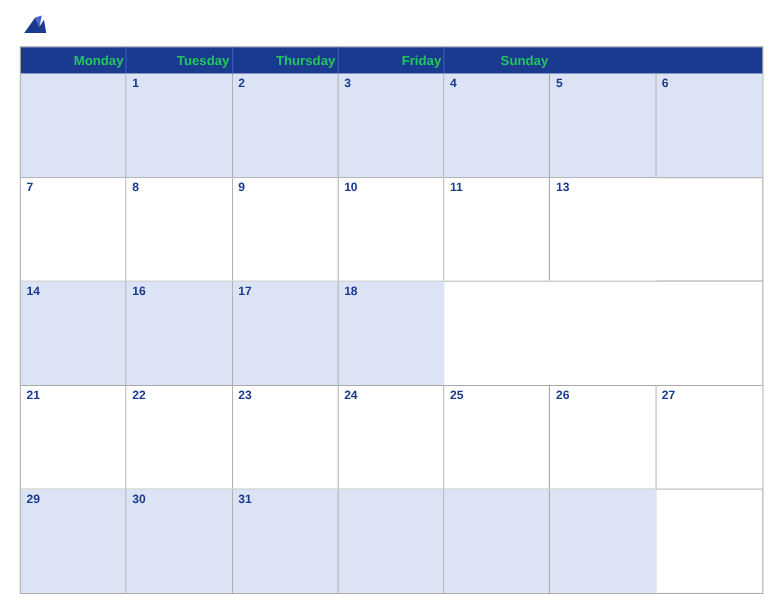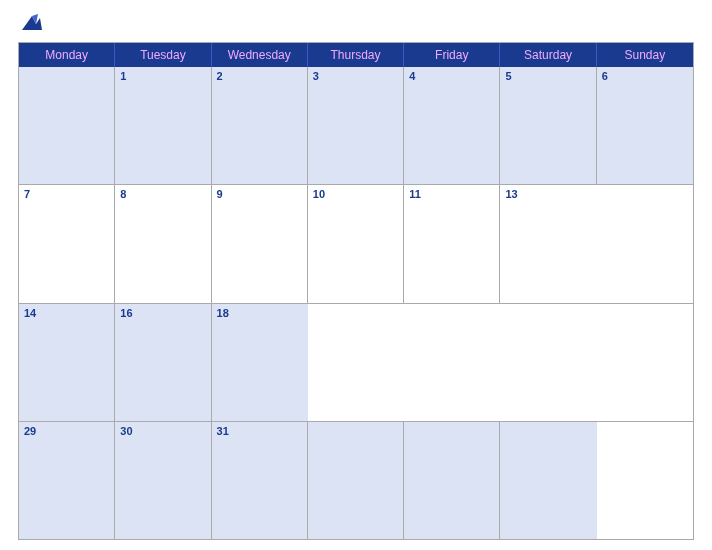--- a/index.html
+++ b/index.html
@@ -59,24 +59,24 @@
       display: flex;
       flex-direction: column;
       border: 1px solid #aaa;
     }
     .day-headers {
       display: grid;
       grid-template-columns: repeat(7, 1fr);
       background-color: #1a3a8f;
     }
     .day-header {
-      color: #f0abfc;
-      text-align: center;
+      color: #22c55e;
+      text-align: right;
       font-size: 12px;
-      font-weight: normal;
+      font-weight: bold;
       padding: 5px 2px;
       border-right: 1px solid #3a5abf;
     }
     .day-header:last-child { border-right: none; }
     .weeks {
       flex: 1;
       display: flex;
       flex-direction: column;
     }
     .week-row {
@@ -130,24 +130,22 @@
     </div>
 
     <div class="country-label"></div>
   </div>
 
   <div class="calendar">
 
     <div class="day-headers">
     <div class="day-header">Monday</div>
         <div class="day-header">Tuesday</div>
-        <div class="day-header">Wednesday</div>
         <div class="day-header">Thursday</div>
         <div class="day-header">Friday</div>
-        <div class="day-header">Saturday</div>
         <div class="day-header">Sunday</div>
       </div>
 
     <div class="weeks">
     <div class="week-row blue-bg">
           <div class="day-cell empty"></div>
           <div class="day-cell"><span class="day-num">1</span></div>
           <div class="day-cell"><span class="day-num">2</span></div>
           <div class="day-cell"><span class="day-num">3</span></div>
           <div class="day-cell"><span class="day-num">4</span></div>
@@ -158,21 +156,31 @@
           <div class="day-cell"><span class="day-num">7</span></div>
           <div class="day-cell"><span class="day-num">8</span></div>
           <div class="day-cell"><span class="day-num">9</span></div>
           <div class="day-cell"><span class="day-num">10</span></div>
           <div class="day-cell"><span class="day-num">11</span></div>
           <div class="day-cell"><span class="day-num">13</span></div>
         </div>
         <div class="week-row blue-bg">
           <div class="day-cell"><span class="day-num">14</span></div>
           <div class="day-cell"><span class="day-num">16</span></div>
+          <div class="day-cell"><span class="day-num">17</span></div>
           <div class="day-cell"><span class="day-num">18</span></div>
+        </div>
+        <div class="week-row white-bg">
+          <div class="day-cell"><span class="day-num">21</span></div>
+          <div class="day-cell"><span class="day-num">22</span></div>
+          <div class="day-cell"><span class="day-num">23</span></div>
+          <div class="day-cell"><span class="day-num">24</span></div>
+          <div class="day-cell"><span class="day-num">25</span></div>
+          <div class="day-cell"><span class="day-num">26</span></div>
+          <div class="day-cell"><span class="day-num">27</span></div>
         </div>
         <div class="week-row blue-bg">
           <div class="day-cell"><span class="day-num">29</span></div>
           <div class="day-cell"><span class="day-num">30</span></div>
           <div class="day-cell"><span class="day-num">31</span></div>
           <div class="day-cell empty"></div>
           <div class="day-cell empty"></div>
           <div class="day-cell empty"></div>
         </div>
       </div>

